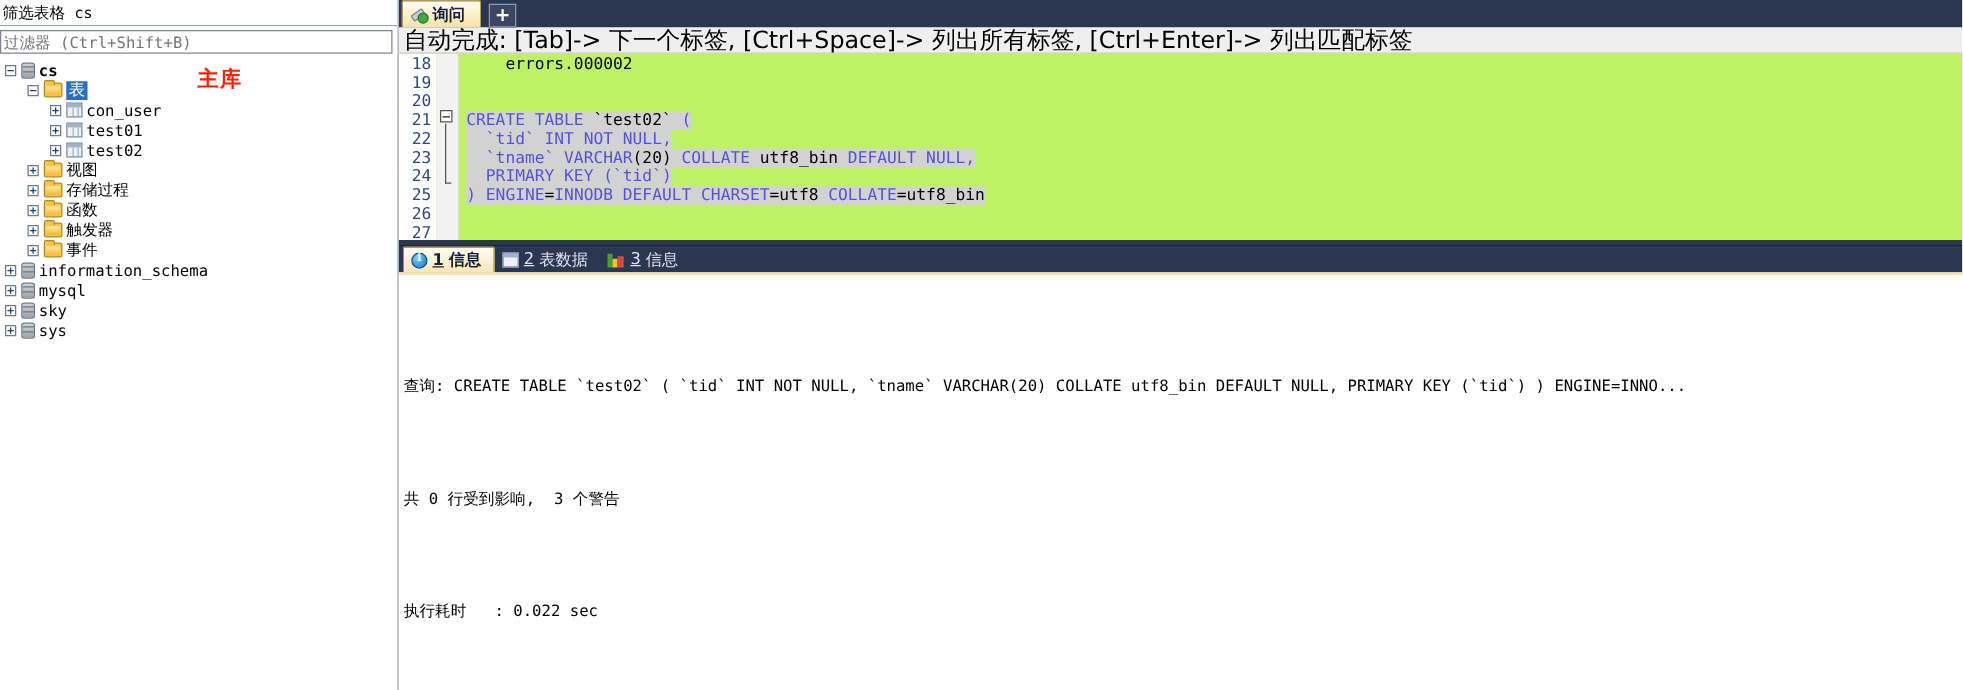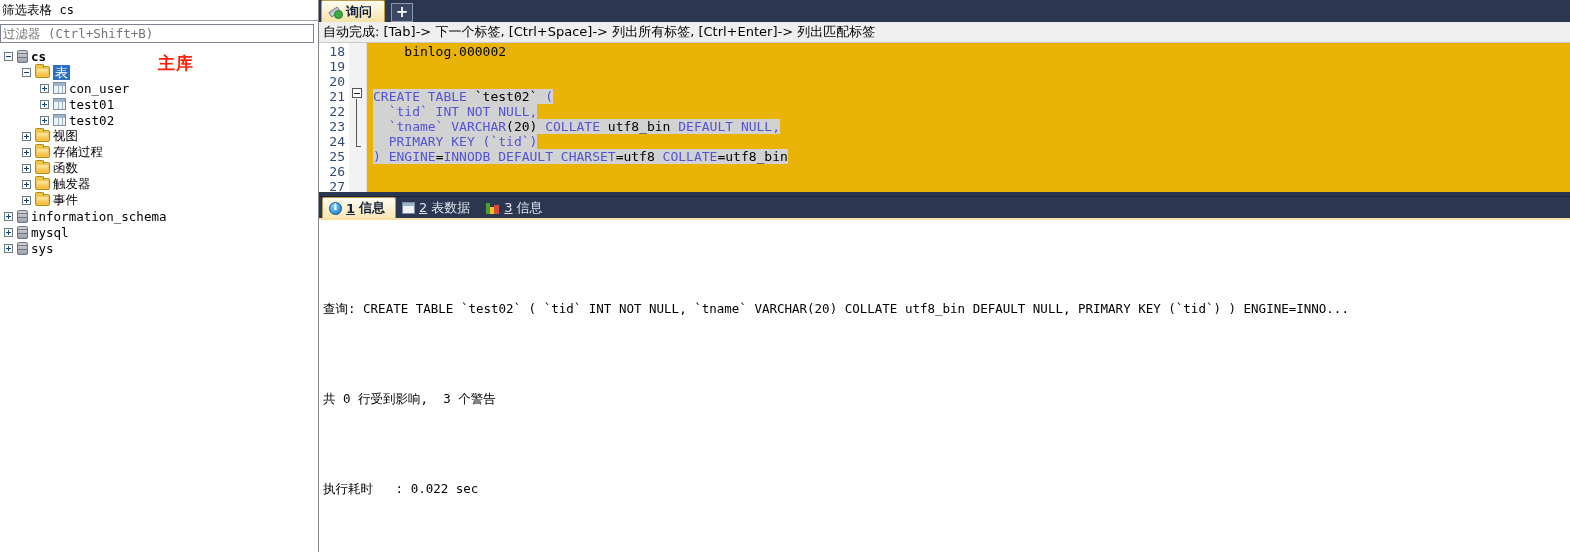--- a/index.html
+++ b/index.html
@@ -244,29 +244,29 @@
     line-height: 1;
     font-family: "DejaVu Sans", "Liberation Sans", sans-serif;
   }
   .hintbar {
     height: 21px;
     background: #efefef;
     border-bottom: 1px solid #c9c9c9;
     line-height: 20px;
     padding-left: 4px;
     font-family: "DejaVu Sans", "Liberation Sans", sans-serif;
-    font-size: 13px;
+    font-size: 19px;
     color: #000;
     white-space: nowrap;
     overflow: hidden;
   }
   .editor {
     position: relative;
     height: 149px;
-    background: #eab308;
+    background: #bef264;
     overflow: hidden;
     display: flex;
     font-family: "DejaVu Sans Mono", monospace;
     font-size: 13px;
   }
   .gutter {
     width: 30px;
     flex: 0 0 30px;
     background: #ffffff;
     color: #2f4a7a;
@@ -475,20 +475,25 @@
 
       <div class="tnode" style="padding-left:4px">
         <span class="exp plus"></span>
         <span class="ic ic-db"></span>
         <span class="lbl">information_schema</span>
       </div>
       <div class="tnode" style="padding-left:4px">
         <span class="exp plus"></span>
         <span class="ic ic-db"></span>
         <span class="lbl">mysql</span>
+      </div>
+      <div class="tnode" style="padding-left:4px">
+        <span class="exp plus"></span>
+        <span class="ic ic-db"></span>
+        <span class="lbl">sky</span>
       </div>
       <div class="tnode" style="padding-left:4px">
         <span class="exp plus"></span>
         <span class="ic ic-db"></span>
         <span class="lbl">sys</span>
       </div>
     </div>
 
     <div class="annot" style="left:158px; top:52px;">主库</div>
   </div>
@@ -518,21 +523,21 @@
         <div>26</div>
         <div>27</div>
       </div>
 
       <div class="foldcol">
         <div class="foldbox"></div>
         <div class="foldline"></div>
       </div>
 
       <div class="code">
-        <div class="cline"><span class="pl">    binlog.000002</span></div>
+        <div class="cline"><span class="pl">    errors.000002</span></div>
         <div class="cline">&nbsp;</div>
         <div class="cline">&nbsp;</div>
         <div class="cline"><span class="sel"><span class="kw">CREATE TABLE </span><span class="pl">`test02`</span><span class="kw"> (</span></span></div>
         <div class="cline"><span class="sel"><span class="kw">  `tid` INT NOT NULL,</span></span></div>
         <div class="cline"><span class="sel"><span class="kw">  `tname` VARCHAR</span><span class="pl">(20)</span><span class="kw"> COLLATE </span><span class="pl">utf8_bin </span><span class="kw">DEFAULT NULL,</span></span></div>
         <div class="cline"><span class="sel"><span class="kw">  PRIMARY KEY (`tid`)</span></span></div>
         <div class="cline"><span class="sel"><span class="kw">) ENGINE</span><span class="pl">=</span><span class="kw">INNODB DEFAULT CHARSET</span><span class="pl">=utf8 </span><span class="kw">COLLATE</span><span class="pl">=utf8_bin</span></span></div>
         <div class="cline">&nbsp;</div>
         <div class="cline">&nbsp;</div>
       </div>

